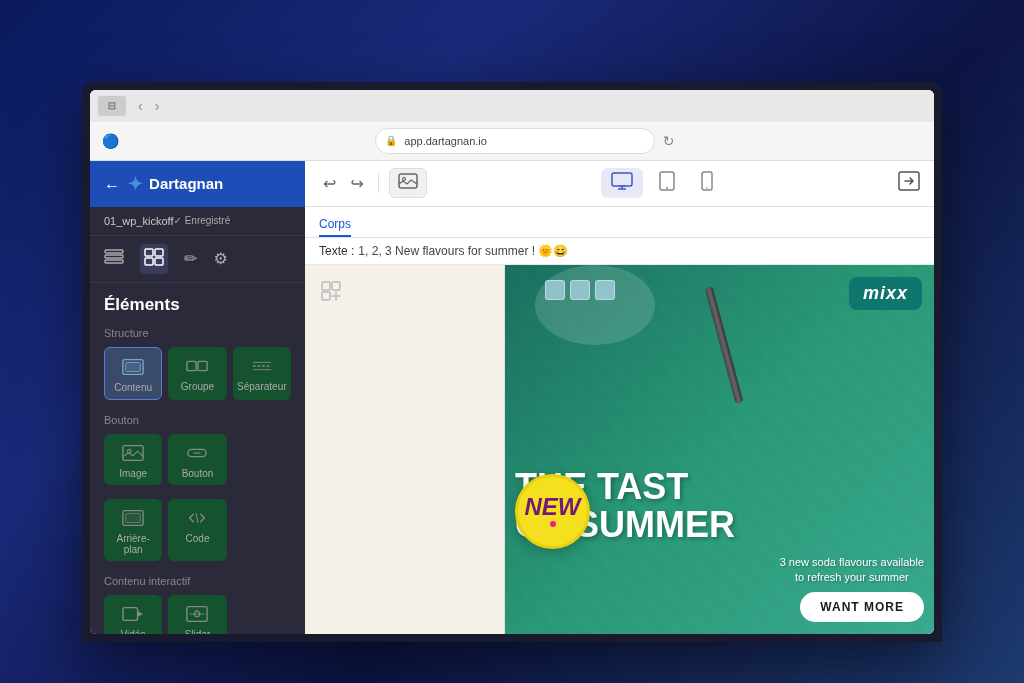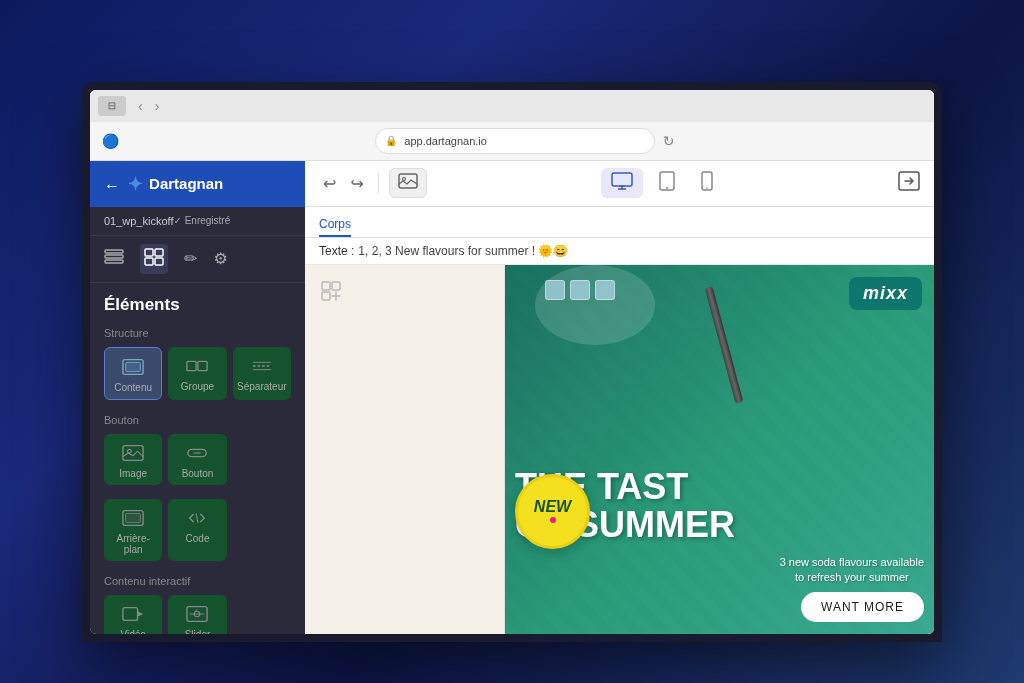--- a/index.html
+++ b/index.html
@@ -457,23 +457,23 @@
       display: flex;
       flex-direction: column;
       align-items: center;
       justify-content: center;
       z-index: 20;
       border: 3px solid #e8d010;
       box-shadow: 0 4px 12px rgba(0,0,0,0.2);
     }
 
     .new-text {
-      color: #14532d;
+      color: #701a75;
       font-weight: 900;
-      font-size: 16px;
+      font-size: 24px;
       font-style: italic;
       line-height: 1;
     }
 
     .new-dot {
       width: 6px;
       height: 6px;
       background: #e91e8c;
       border-radius: 50%;
       margin-top: 2px;
@@ -492,21 +492,21 @@
       z-index: 10;
     }
 
     
     .want-more-btn {
       position: absolute;
       bottom: 12px;
       right: 10px;
       background: white;
       color: #1a1a1a;
-      font-weight: 400;
+      font-weight: 700;
       font-size: 12px;
       padding: 8px 20px;
       border-radius: 24px;
       letter-spacing: 1px;
       z-index: 10;
       text-align: center;
     }
 
     
     .straw {

